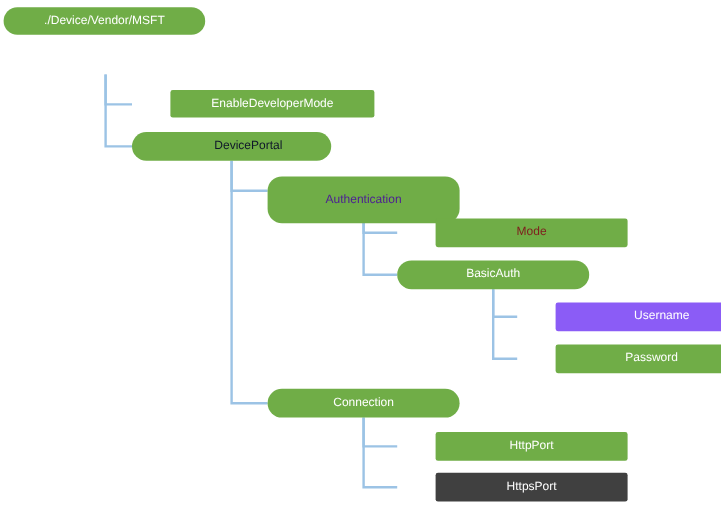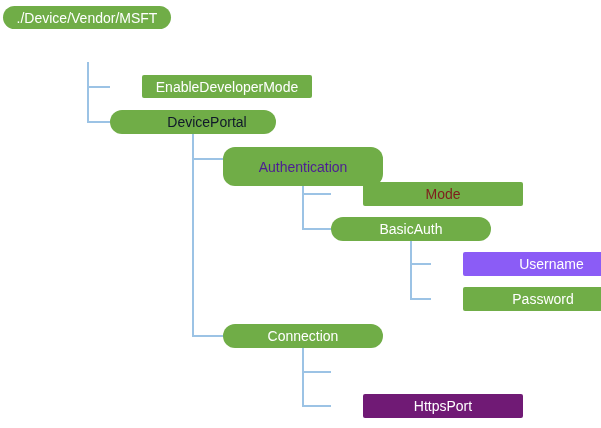--- a/index.html
+++ b/index.html
@@ -18,21 +18,21 @@
     left: 0;
     top: 0;
     z-index: 1;
   }
   .node {
     position: absolute;
     box-sizing: border-box;
     display: flex;
     align-items: center;
     justify-content: center;
-    font-size: 14px;
+    font-size: 10px;
     line-height: 1;
     white-space: nowrap;
     z-index: 2;
     user-select: none;
   }
   .node.pill { border-radius: 12px; }
   .node.rect { border-radius: 2px; margin-left: 32px; }
 </style>
 </head>
 <body>
@@ -52,14 +52,15 @@
     </svg>
 <div class="node pill" style="left: 3px; top: 6px; width: 168px; height: 23px; background: rgb(112, 173, 71); color: rgb(255, 255, 255);">./Device/Vendor/MSFT</div>
     <div class="node rect" style="left: 110px; top: 75px; width: 170px; height: 23px; background: rgb(112, 173, 71); color: rgb(255, 255, 255);">EnableDeveloperMode</div>
     <div class="node pill" style="left: 110px; top: 110px; width: 166px; height: 24px; background: rgb(112, 173, 71); color: #0f172a; padding-left: 28px;">DevicePortal</div>
     <div class="node pill" style="left: 223px; top: 147px; width: 160px; height: 39px; background: rgb(112, 173, 71); color: #4c1d95;">Authentication</div>
     <div class="node rect" style="left: 331px; top: 182px; width: 160px; height: 24px; background: rgb(112, 173, 71); color: #7f1d1d;">Mode</div>
     <div class="node pill" style="left: 331px; top: 217px; width: 160px; height: 24px; background: rgb(112, 173, 71); color: rgb(255, 255, 255);">BasicAuth</div>
     <div class="node rect" style="left: 431px; top: 252px; width: 177px; height: 24px; background: #8b5cf6; color: rgb(255, 255, 255);">Username</div>
     <div class="node pill" style="left: 223px; top: 324px; width: 160px; height: 24px; background: rgb(112, 173, 71); color: rgb(255, 255, 255);">Connection</div>
     <div class="node rect" style="left: 431px; top: 287px; width: 160px; height: 24px; background: rgb(112, 173, 71); color: rgb(255, 255, 255);">Password</div>
-    <div class="node rect" style="left: 331px; top: 394px; width: 160px; height: 24px; background: #701a75; color: rgb(255, 255, 255);">HttpsPort</div>
+    <div class="node rect" style="left: 331px; top: 360px; width: 160px; height: 24px; background: rgb(112, 173, 71); color: rgb(255, 255, 255);">HttpPort</div>
+    <div class="node rect" style="left: 331px; top: 394px; width: 160px; height: 24px; background: #404040; color: rgb(255, 255, 255);">HttpsPort</div>
   </div>
 
 </body></html>

